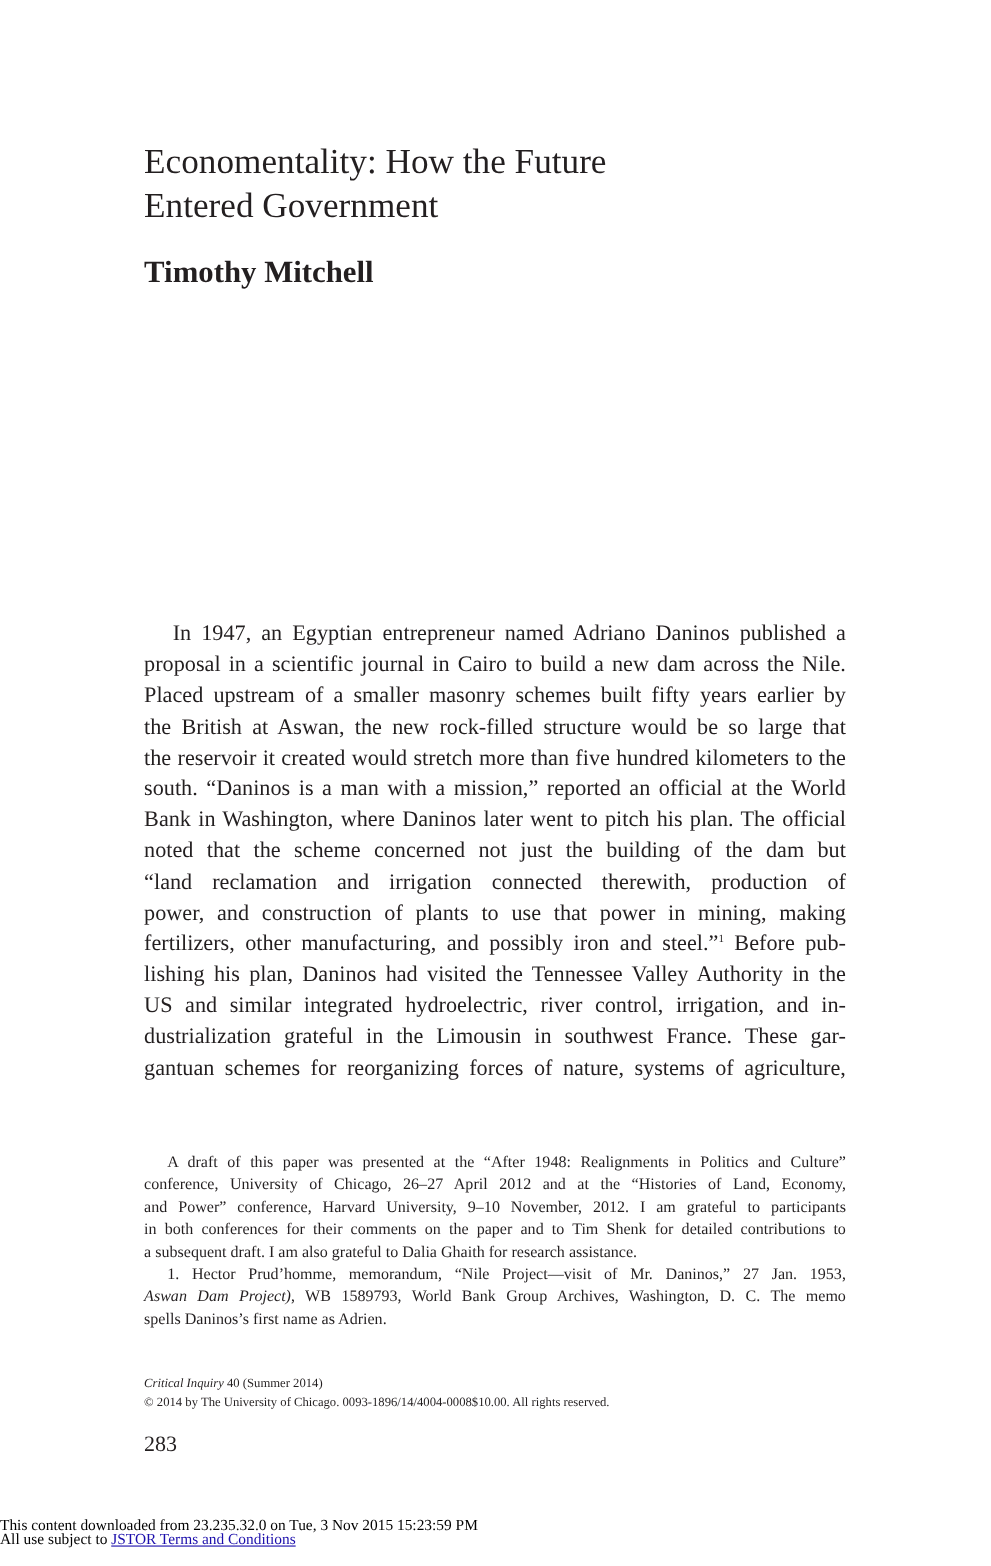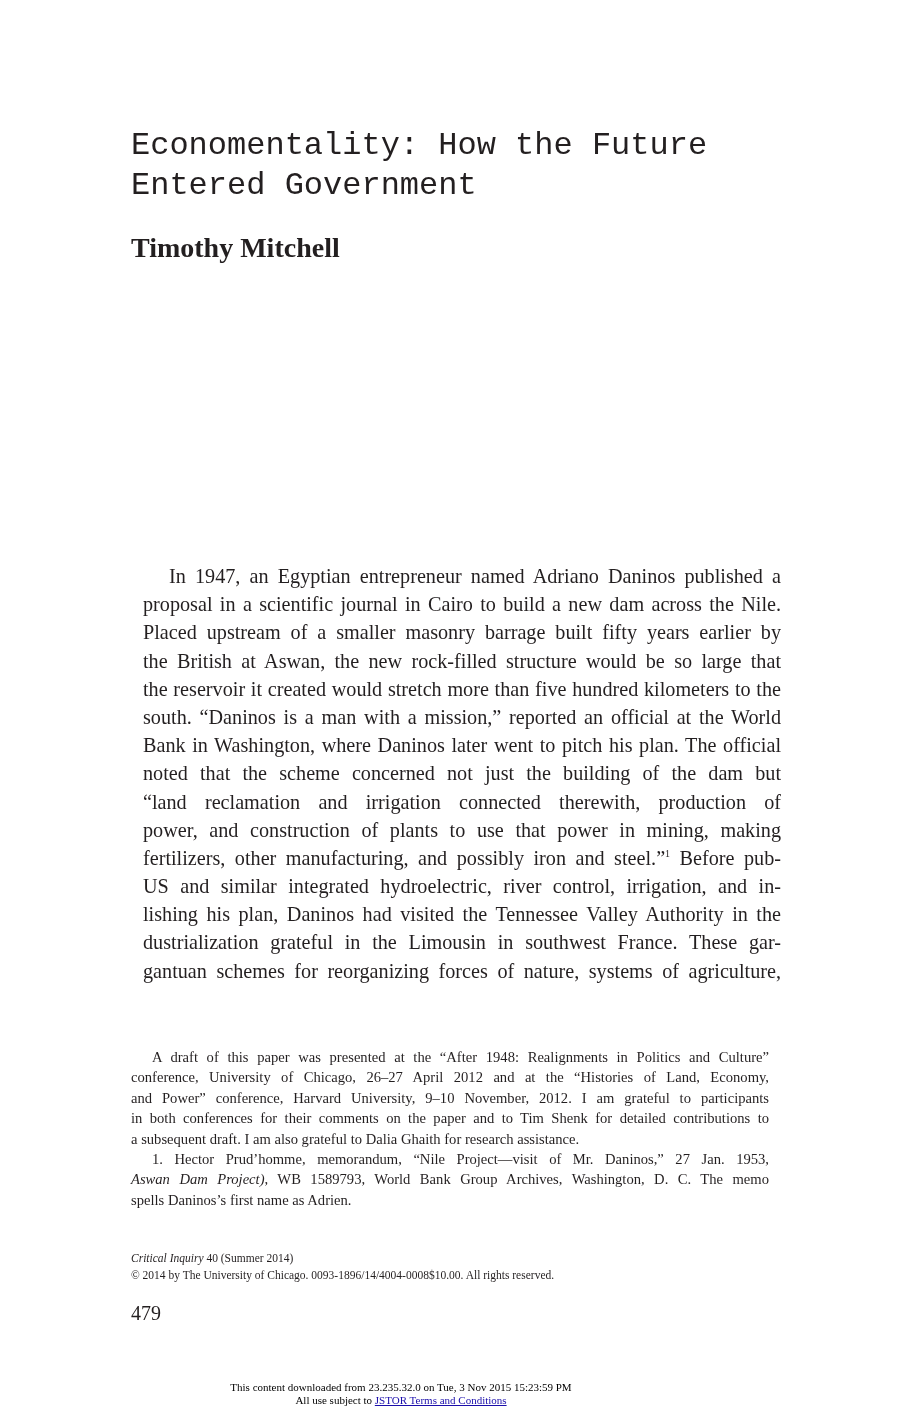--- a/index.html
+++ b/index.html
@@ -5,27 +5,27 @@
   html, body { margin: 0; padding: 0; background: #ffffff; }
   body {
     width: 901px; height: 1424px; position: relative; overflow: hidden;
     font-family: "Liberation Serif", "DejaVu Serif", serif; color: #231f20;
   }
   .title {
     position: absolute; left: 131px; top: 126px; width: 560px;
     font-size: 32px; line-height: 40px; font-weight: normal; margin: 0;
     color: #231f20;
   }
-  .title span { display: block; white-space: nowrap; font-family: Liberation Mono, monospace; }
+  .title span { display: block; white-space: nowrap; }
   .author {
     position: absolute; left: 131px; top: 230px;
     font-size: 28px; line-height: 36px; margin: 0; color: #231f20; text-align: right;
   }
   .body {
-    position: absolute; left: 143px; top: 562px; width: 638px;
+    position: absolute; left: 131px; top: 562px; width: 638px;
   }
   .body .line {
     display: block; height: 28.2px; line-height: 28.2px;
     font-size: 20.2px; white-space: nowrap; text-align: justify;
     text-align-last: justify; overflow: visible;
   }
   .body .line.first { padding-left: 26px; }
   .fn-ref { font-size: 10px; vertical-align: super; line-height: 0; }
   .notes {
     position: absolute; left: 131px; top: 1047px; width: 638px;
@@ -39,67 +39,67 @@
   .notes .line.last { text-align-last: left; }
   .notes em { font-style: italic; }
   .journal {
     position: absolute; left: 131px; top: 1250px; font-size: 11.5px; line-height: 17px;
   }
   .journal em { }
   .pagenum {
     position: absolute; left: 131px; top: 1300px; font-size: 20px; line-height: 26px;
   }
   .download {
-    position: absolute; left: 0; top: 1381px; width: 802px; text-align: center;
-    font-family: "Liberation Serif", serif; font-size: 11px; line-height: 13px; color: #000;
+    position: absolute; left: 0; top: 1381px; width: 802px; text-align: left;
+    font-family: "Liberation Serif", serif; font-size: 14px; line-height: 13px; color: #000;
   }
   .download a { color: #1a0dab; text-decoration: underline; margin-top: 40px; }
 </style>
 </head>
 <body>
 
 <h1 class="title">
   <span>Economentality: How the Future</span>
   <span>Entered Government</span>
 </h1>
 
 <h2 class="author">Timothy Mitchell</h2>
 
 <div class="body">
   <span class="line first">In 1947, an Egyptian entrepreneur named Adriano Daninos published a</span>
   <span class="line">proposal in a scientific journal in Cairo to build a new dam across the Nile.</span>
-  <span class="line">Placed upstream of a smaller masonry barrage built fifty years earlier by</span>
+  <span class="line">Placed upstream of a smaller masonry schemes built fifty years earlier by</span>
   <span class="line">the British at Aswan, the new rock-filled structure would be so large that</span>
   <span class="line">the reservoir it created would stretch more than five hundred kilometers to the</span>
   <span class="line">south. “Daninos is a man with a mission,” reported an official at the World</span>
   <span class="line">Bank in Washington, where Daninos later went to pitch his plan. The official</span>
   <span class="line">noted that the scheme concerned not just the building of the dam but</span>
   <span class="line">“land reclamation and irrigation connected therewith, production of</span>
   <span class="line">power, and construction of plants to use that power in mining, making</span>
   <span class="line"><span>fertilizers, other manufacturing, and possibly iron and steel.”</span><sup class="fn-ref">1</sup><span> Before pub-</span></span>
+  <span class="line">lishing his plan, Daninos had visited the Tennessee Valley Authority in the</span>
   <span class="line">US and similar integrated hydroelectric, river control, irrigation, and in-</span>
-  <span class="line">lishing his plan, Daninos had visited the Tennessee Valley Authority in the</span>
   <span class="line">dustrialization grateful in the Limousin in southwest France. These gar-</span>
   <span class="line">gantuan schemes for reorganizing forces of nature, systems of agriculture,</span>
 </div>
 
 <div class="notes">
   <span class="line indent">A draft of this paper was presented at the “After 1948: Realignments in Politics and Culture”</span>
   <span class="line">conference, University of Chicago, 26–27 April 2012 and at the “Histories of Land, Economy,</span>
   <span class="line">and Power” conference, Harvard University, 9–10 November, 2012. I am grateful to participants</span>
   <span class="line">in both conferences for their comments on the paper and to Tim Shenk for detailed contributions to</span>
   <span class="line last">a subsequent draft. I am also grateful to Dalia Ghaith for research assistance.</span>
   <span class="line indent">1.  Hector Prud’homme, memorandum, “Nile Project—visit of Mr. Daninos,” 27 Jan. 1953,</span>
   <span class="line"><em>Aswan Dam Project)</em><span>, WB 1589793, World Bank Group Archives, Washington, D. C. The memo</span></span>
   <span class="line last">spells Daninos’s first name as Adrien.</span>
 </div>
 
 <div class="journal">
   <div><em>Critical Inquiry</em><span> 40 (Summer 2014)</span></div>
   <div>© 2014 by The University of Chicago. 0093-1896/14/4004-0008$10.00. All rights reserved.</div>
 </div>
 
-<div class="pagenum">479</div>
+<div class="pagenum">283</div>
 
 <div class="download">
   <div>This content downloaded from 23.235.32.0 on Tue, 3 Nov 2015 15:23:59 PM</div>
   <div><span>All use subject to </span><a href="#">JSTOR Terms and Conditions</a></div>
 </div>
 
 </body></html>

